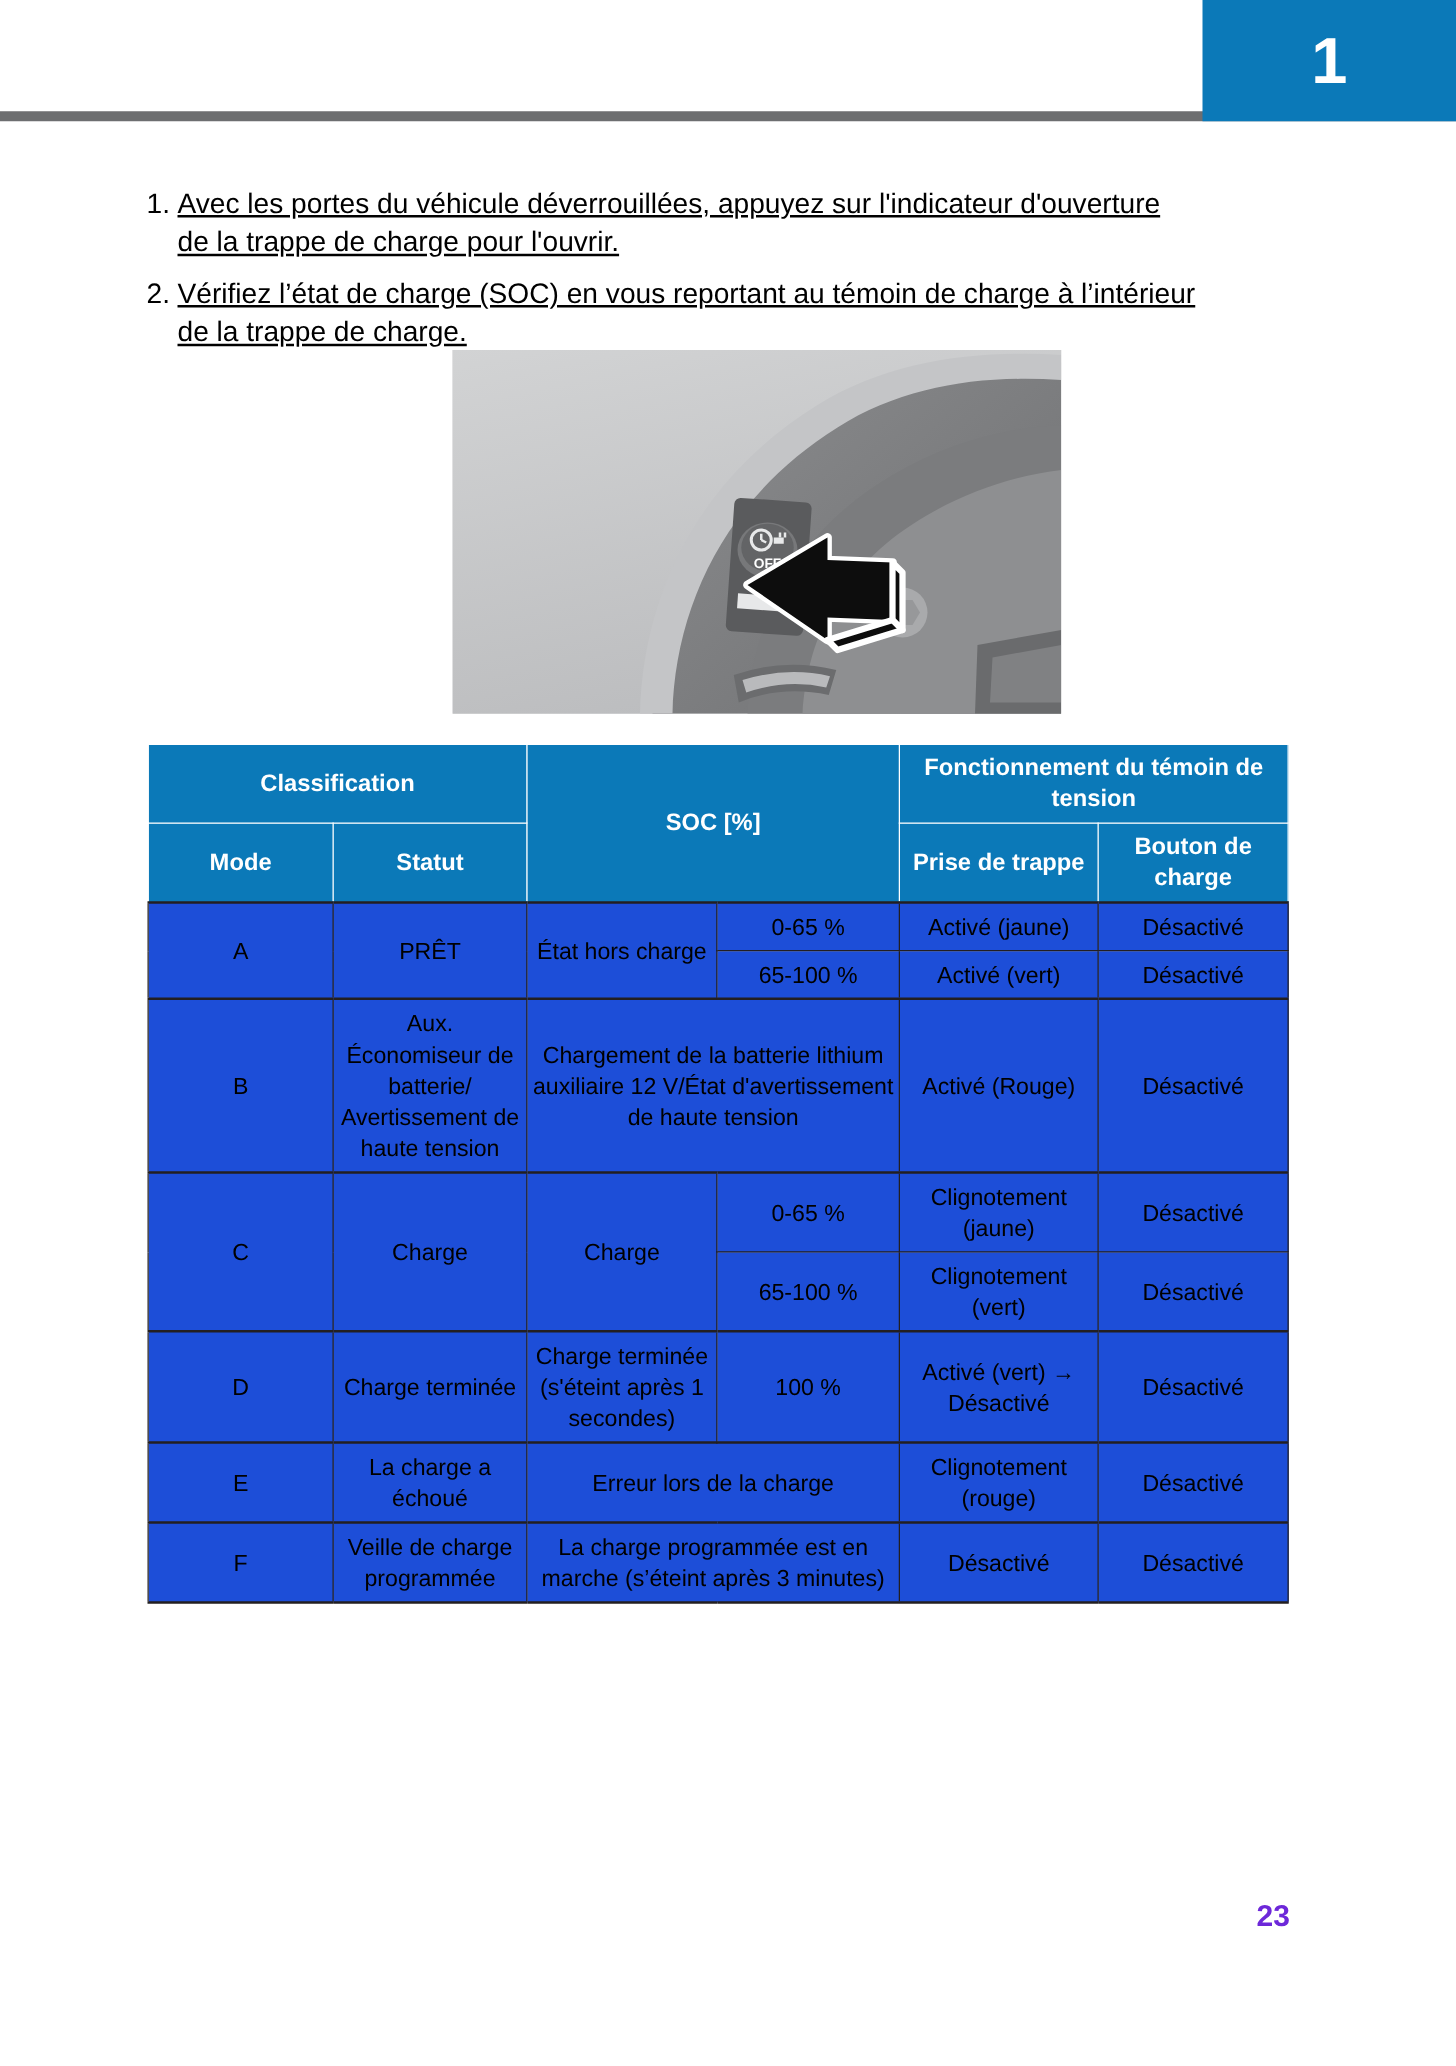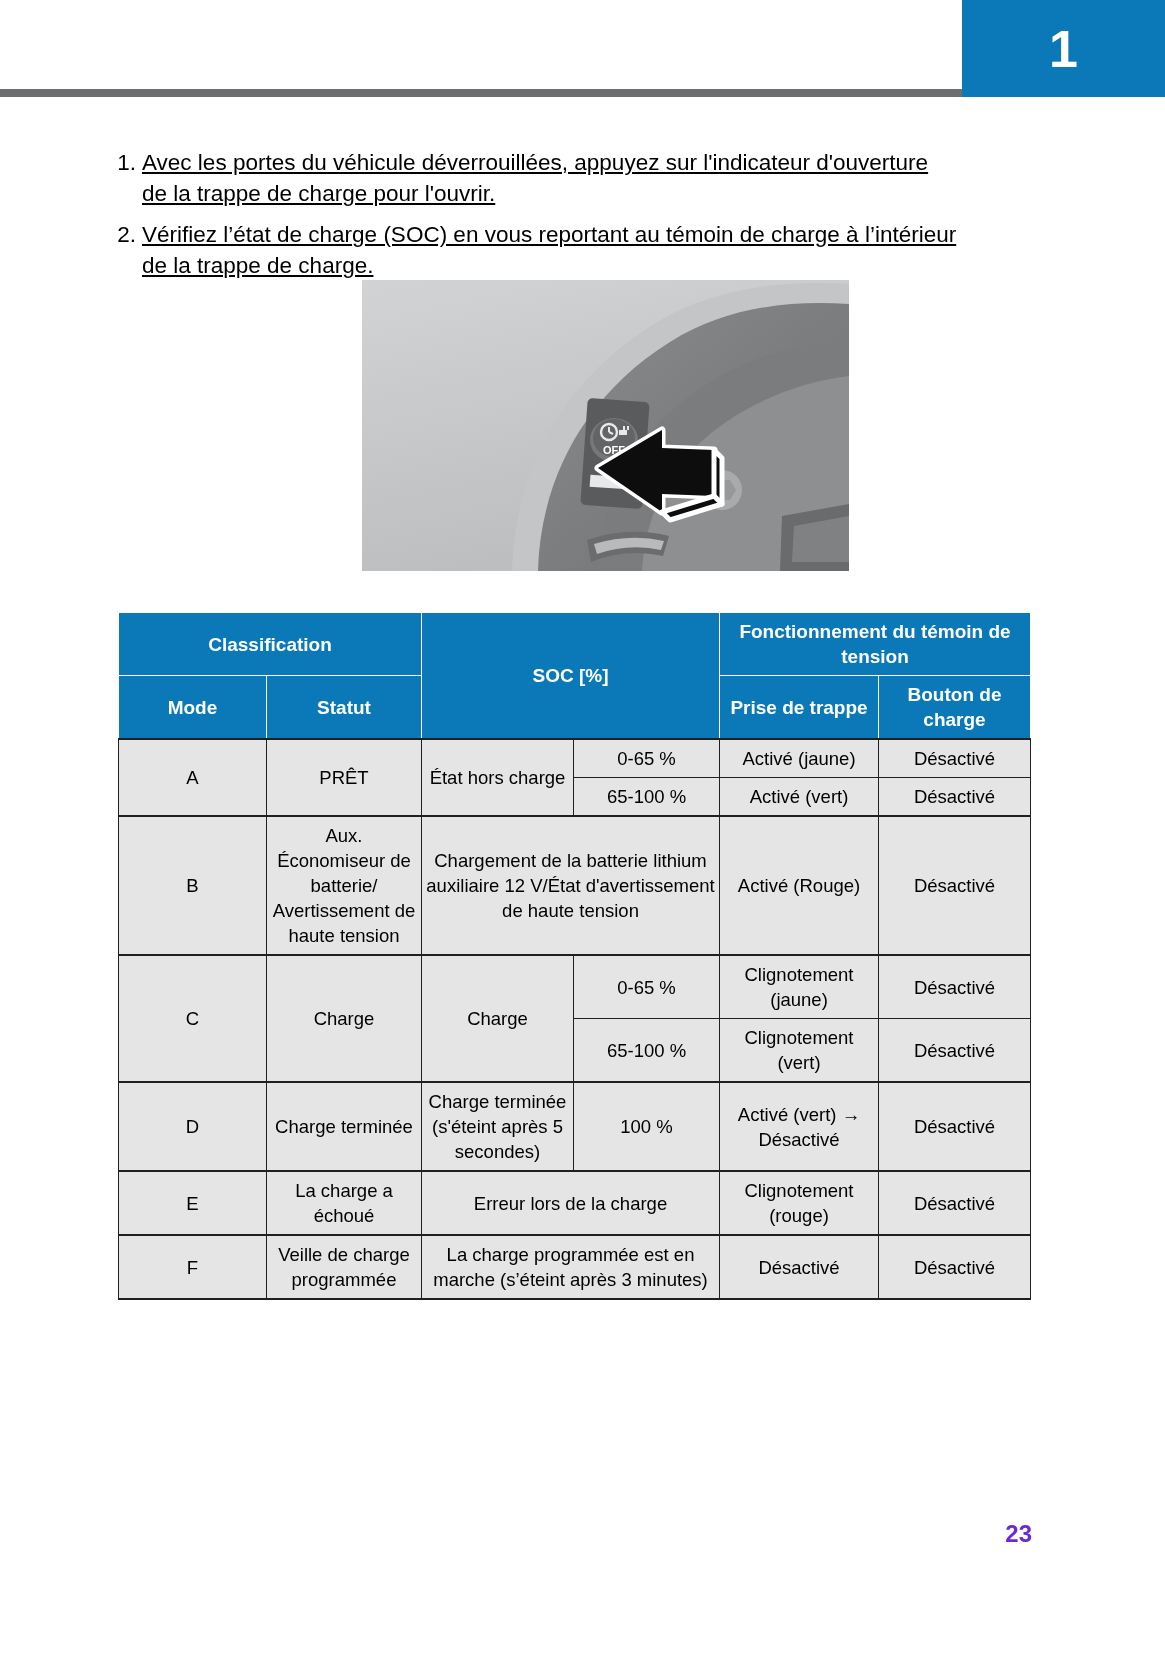--- a/index.html
+++ b/index.html
@@ -85,21 +85,21 @@
     height: 291px;
     overflow: hidden;
     background: #c9cacb;
   }
   .photo svg { display: block; }
 
   
   .soc-table {
     position: absolute;
     left: 118px;
-    top: 612px;
+    top: 595px;
     width: 912px;
     border-collapse: collapse;
     table-layout: fixed;
     font-size: 18.5px;
     line-height: 25px;
   }
   .soc-table th,
   .soc-table td {
     border: 1.5px solid #231f20;
     padding: 6px 4px;
@@ -108,21 +108,21 @@
   }
   .soc-table thead th {
     background: #0b79b8;
     color: #ffffff;
     font-weight: bold;
     border: 1.5px solid #ffffff;
     font-size: 19px;
     line-height: 25px;
   }
   .soc-table tbody td {
-    background: #e5e5e5;
+    background: #1d4ed8;
     color: #000000;
     font-weight: normal;
   }
   .row-sep td { border-top-width: 2.5px; }
   .thick-bottom td { border-bottom-width: 2.5px; }
 
   
   .page-number {
     position: absolute;
     right: 133px;
@@ -261,21 +261,21 @@
     </tr>
     <tr>
       <td>65-100 %</td>
       <td>Clignotement (vert)</td>
       <td>Désactivé</td>
     </tr>
 
     <tr class="row-sep">
       <td>D</td>
       <td>Charge terminée</td>
-      <td>Charge terminée (s'éteint après 5 secondes)</td>
+      <td>Charge terminée (s'éteint après 1 secondes)</td>
       <td>100 %</td>
       <td>Activé (vert) → Désactivé</td>
       <td>Désactivé</td>
     </tr>
 
     <tr class="row-sep">
       <td>E</td>
       <td>La charge a échoué</td>
       <td colspan="2">Erreur lors de la charge</td>
       <td>Clignotement (rouge)</td>

